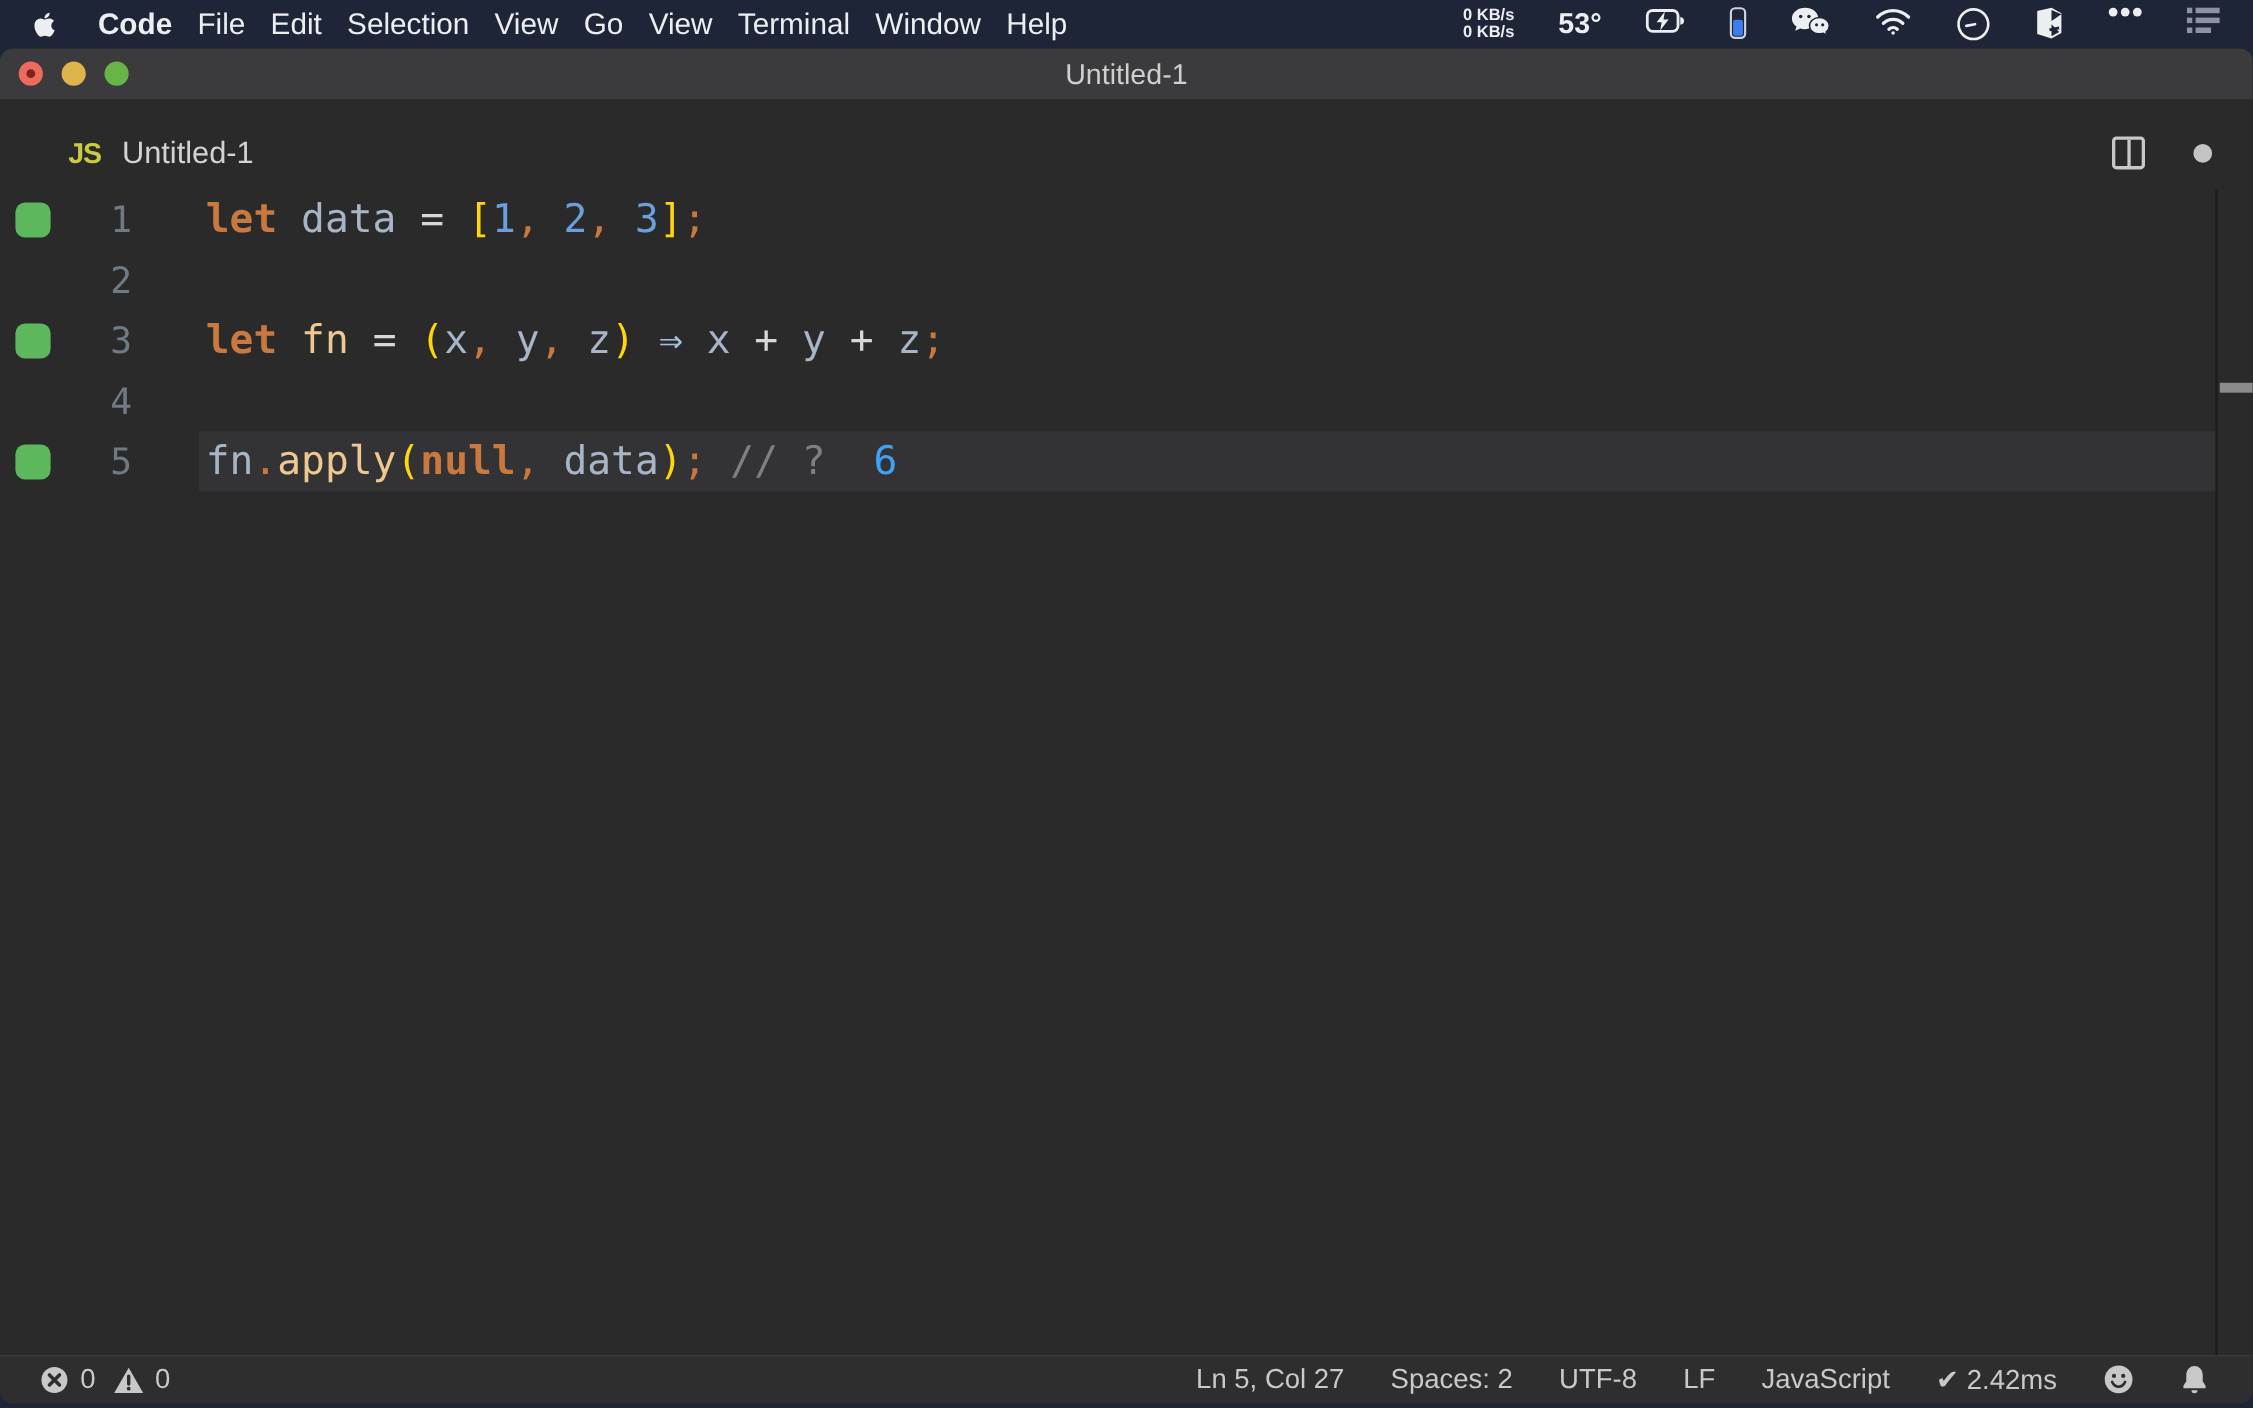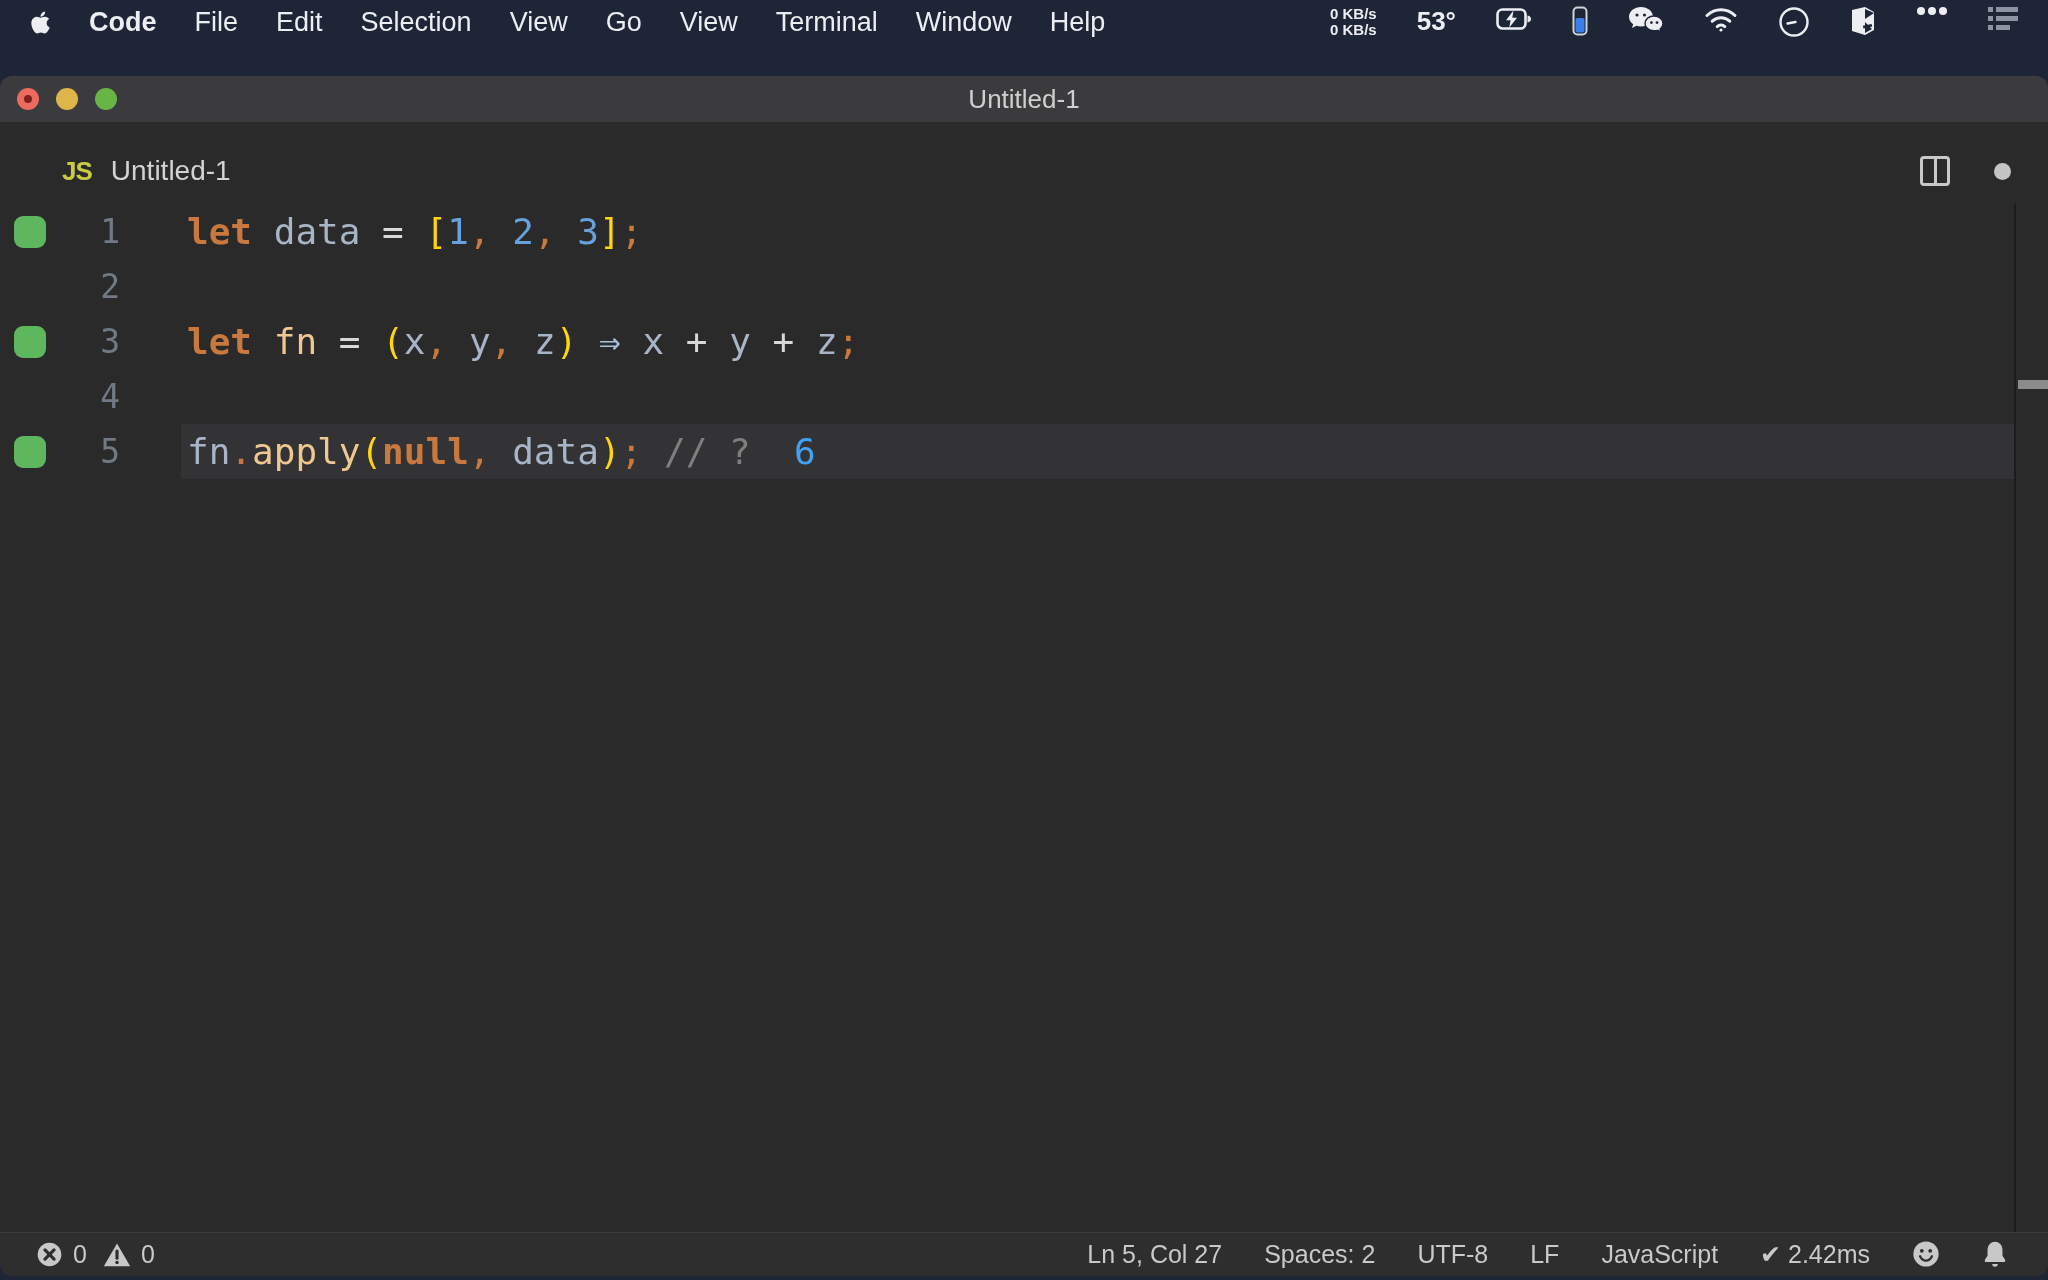--- a/index.html
+++ b/index.html
@@ -16,21 +16,21 @@
   .menu-item.bold { font-weight:bold; }
   .menu-right { margin-left:auto; display:flex; align-items:flex-start; gap:40px; }
   .net-speed { font-size:15px; line-height:16px; text-align:right; font-weight:600; }
   .temp { font-size:26px; font-weight:600; }
   .mb-icon { display:flex; align-items:center; }
 
   
   .window {
     position:absolute; left:0; right:0; top:44px; bottom:4px;
     border-radius:12px; overflow:hidden; background:var(--editorBg);
-    display:flex; flex-direction:column;margin-top:32px;
+    display:flex; flex-direction:column;
   }
   .titlebar {
     height:46px; background:var(--titlebarBg); flex:0 0 auto;
     display:flex; align-items:center; position:relative;
   }
   .traffic { display:flex; gap:17px; padding-left:17px; }
   .tl { width:22px; height:22px; border-radius:50%; position:relative; }
   .tl-close { background:#ec6a5e; }
   .tl-close .dot { position:absolute; left:7px; top:7px; width:8px; height:8px; border-radius:50%; background:#7e221a; }
   .tl-min { background:#ddb54a; }
@@ -94,21 +94,21 @@
 </head>
 <body>
 
 <div class="menubar">
   <div class="menu-left">
     <span class="mb-icon">
       <svg width="21" height="25" viewBox="0 0 384 512" fill="#eceef2">
           <path d="M318.7 268.7c-.2-36.7 16.4-64.4 50-84.8-18.8-26.9-47.2-41.7-84.7-44.6-35.5-2.8-74.3 20.7-88.5 20.7-15 0-49.4-19.7-76.4-19.7C63.3 141.2 4 184.8 4 273.5q0 39.3 14.4 81.2c12.8 36.7 59 126.7 107.2 125.2 25.2-.6 43-17.9 75.8-17.9 31.8 0 48.3 17.9 76.4 17.9 48.6-.7 90.4-82.5 102.6-119.3-65.2-30.7-61.7-90-61.7-91.9zm-56.6-164.2c27.3-32.4 24.8-61.9 24-72.5-24.1 1.4-52 16.4-67.9 34.9-17.5 19.8-27.8 44.3-25.6 71.9 26.1 2 49.9-11.4 69.5-34.3z"></path>
         </svg>
     </span>
-    <span id="menu-items" style="display: inline-flex; gap: 38px;">
+    <span id="menu-items" style="display: inline-flex; gap: 23px;">
         <span class="menu-item bold">Code</span>
         <span class="menu-item">File</span>
         <span class="menu-item">Edit</span>
         <span class="menu-item">Selection</span>
         <span class="menu-item">View</span>
         <span class="menu-item">Go</span>
         <span class="menu-item">View</span>
         <span class="menu-item">Terminal</span>
         <span class="menu-item">Window</span>
         <span class="menu-item">Help</span>

